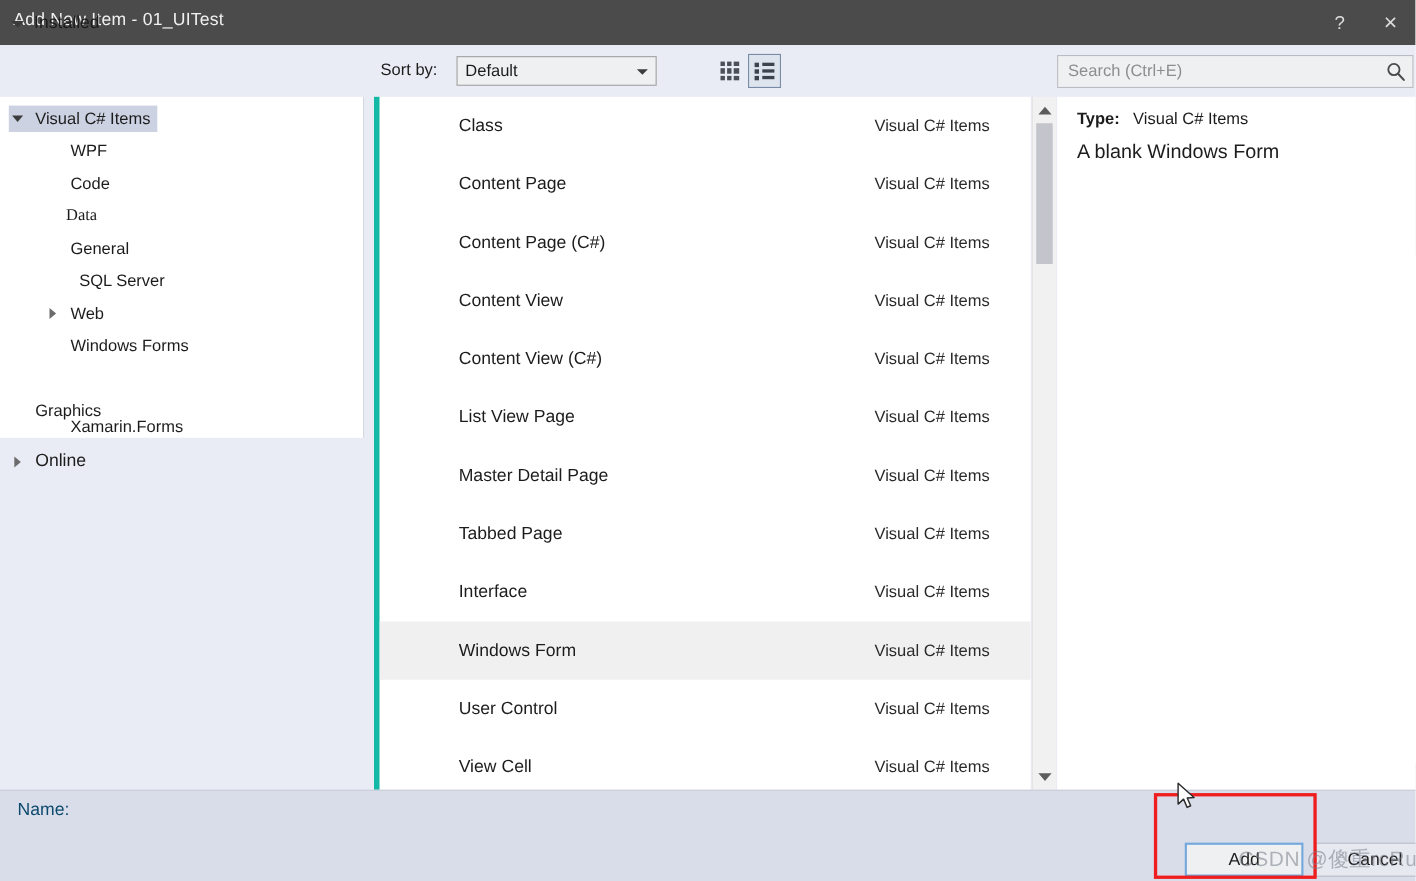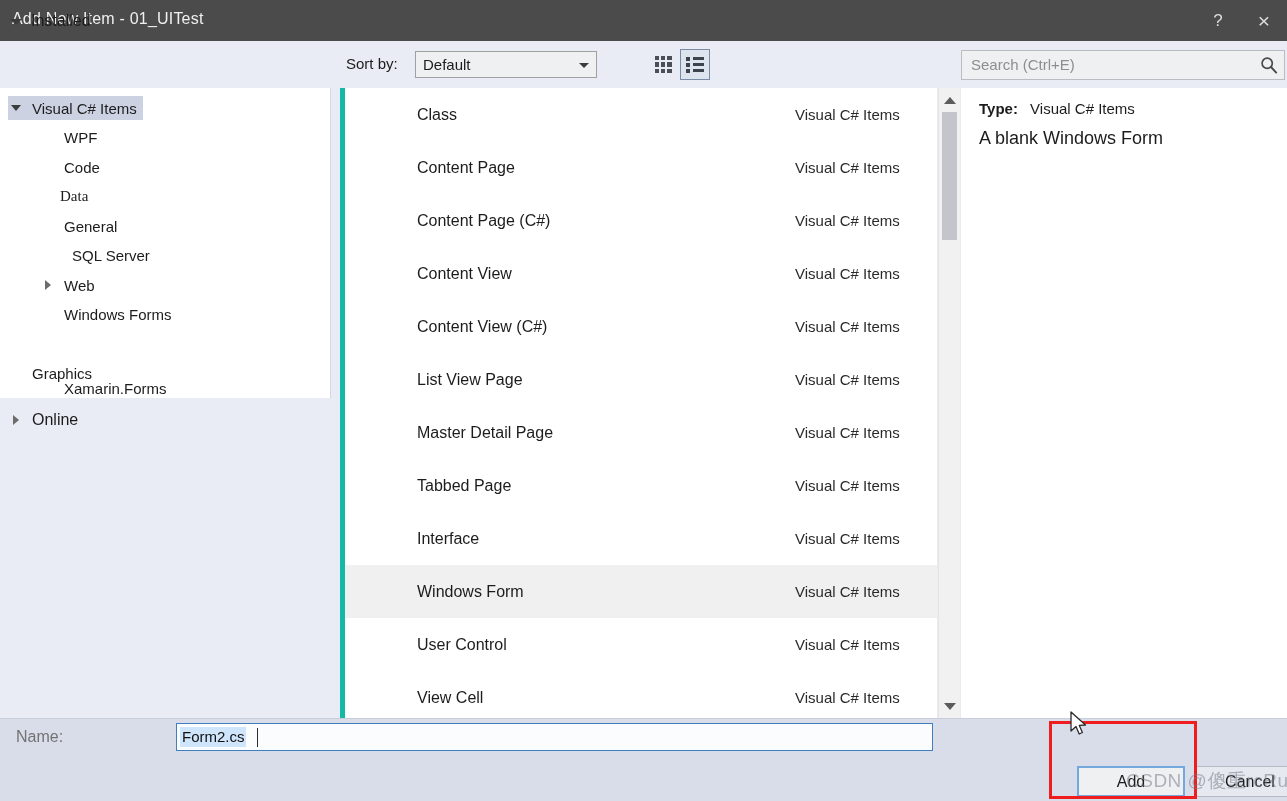--- a/index.html
+++ b/index.html
@@ -322,21 +322,21 @@
     left: 0; top: 718px;
     width: 1287px; height: 83px;
     background: #d9dde9;
     border-top: 1px solid #c9cedb;
     box-sizing: border-box;
   }
   .name-label {
     position: absolute;
     left: 16px; top: 728px;
     font-size: 16px;
-    color: #737373;
+    color: #0c4a6e;
   }
   .name-input {
     position: absolute;
     left: 176px; top: 723px;
     width: 757px; height: 28px;
     background: #fbfcfd;
     border: 1px solid #3f7fbf;
     box-sizing: border-box;
   }
   .name-input .sel {
@@ -584,24 +584,20 @@
   <div class="details">
     <div class="d-type">
       <b>Type:</b>
       <span style="margin-left:8px">Visual C# Items</span>
     </div>
     <div class="d-desc">A blank Windows Form</div>
   </div>
 
   <div class="bottom"></div>
   <div class="name-label">Name:</div>
-  <div class="name-input">
-    <span class="sel">Form2.cs</span>
-    <span class="caret"></span>
-  </div>
 
   <div class="btn btn-add">Add</div>
   <div class="btn btn-cancel">Cancel</div>
 
   <div class="redbox"></div>
 
   <div class="watermark">CSDN @傻重rcRu</div>
 
   <div class="cursor">
     <svg width="20" height="28" viewBox="0 0 20 28">

